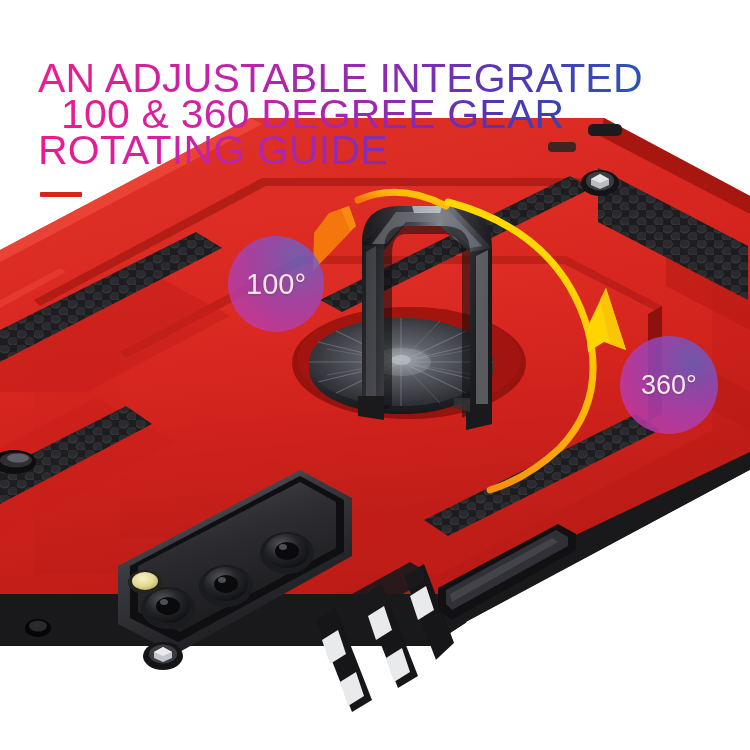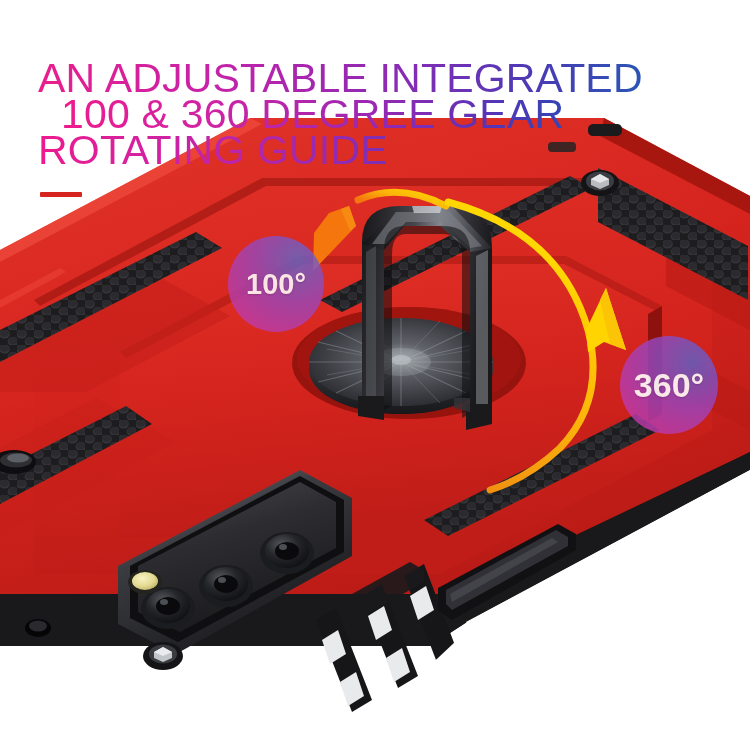--- a/index.html
+++ b/index.html
@@ -26,27 +26,27 @@
   .hl-line.l3{background:linear-gradient(90deg,#ee1a8d 0%,#d122a3 35%,#a927af 70%,#7b2fb5 100%);
               -webkit-background-clip:text;background-clip:text;}
   .rule{position:absolute;left:40px;top:192px;width:42px;height:5px;background:#d6241e;border-radius:1px;}
 
   
   .photo{position:absolute;left:0;top:0;width:750px;height:750px;}
   .photo svg{display:block;}
 
   
   .deg{position:absolute;border-radius:50%;display:flex;align-items:center;justify-content:center;
-       color:#ffffff;font-weight:bold;letter-spacing:0px;
+       color:#ffffff;font-weight:normal;letter-spacing:0px;
        text-shadow:0 1px 2px rgba(60,0,60,.25);}
   #deg100{left:228px;top:236px;width:96px;height:96px;font-size:29px;
           background:
             radial-gradient(circle at 72% 24%, rgba(96,104,200,.92) 0%, rgba(150,72,190,.90) 45%, rgba(214,52,160,.90) 100%);
           opacity:.88;}
-  #deg360{left:620px;top:336px;width:98px;height:98px;font-size:34px;
+  #deg360{left:620px;top:336px;width:98px;height:98px;font-size:27px;
           background:
             radial-gradient(circle at 74% 26%, rgba(92,98,198,.92) 0%, rgba(152,70,192,.90) 45%, rgba(216,50,158,.90) 100%);
           opacity:.90;}
 </style>
 </head>
 <body>
 
 <div id="stage">
 
   <div class="photo">

